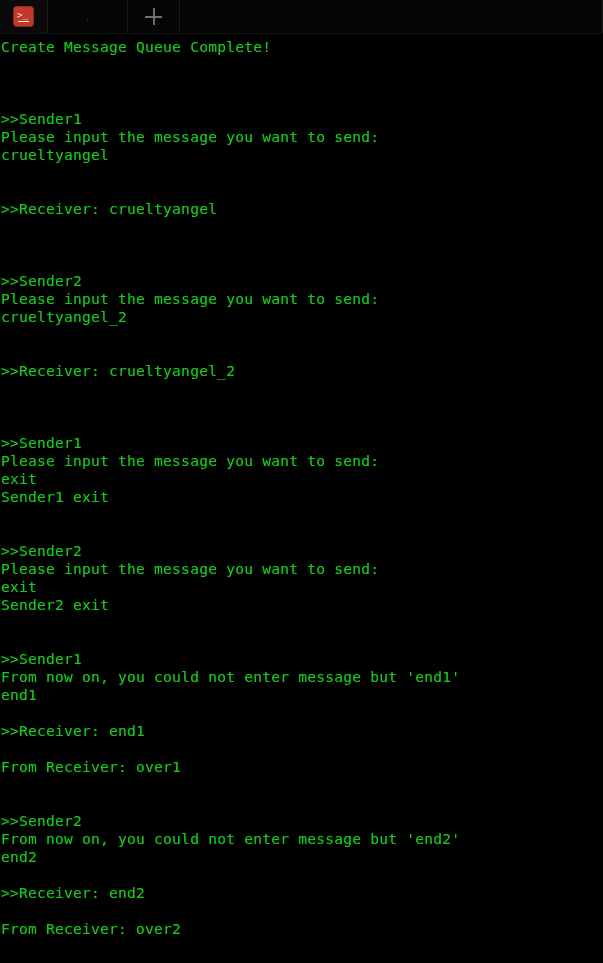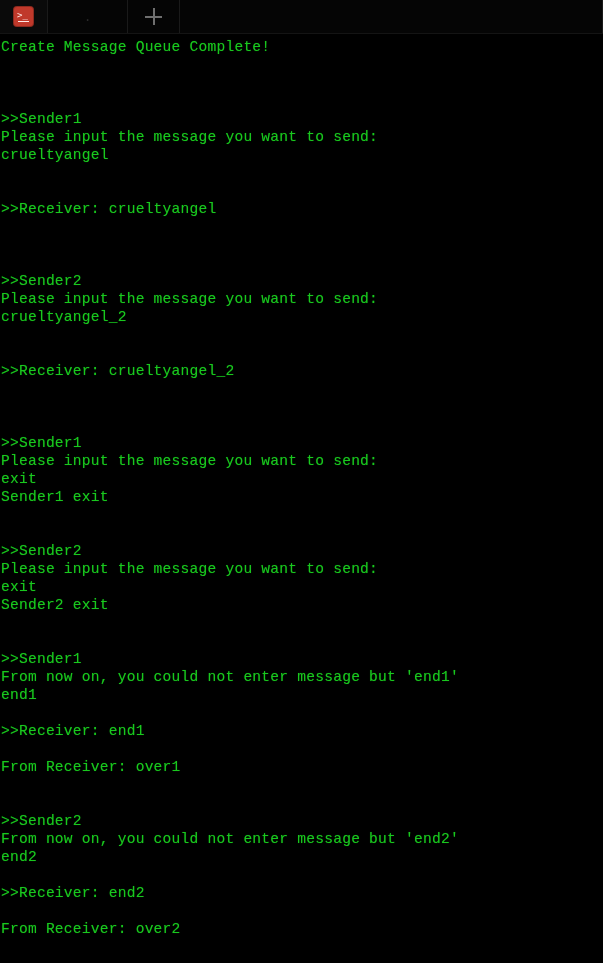--- a/index.html
+++ b/index.html
@@ -122,21 +122,20 @@
     font-family: "DejaVu Sans Mono", "Liberation Mono", monospace;
     font-size: 14.6px;
     line-height: 18px;
     white-space: pre;
     letter-spacing: 0.22px;
     text-shadow: 0 0 1px rgba(25,200,30,0.45);
   }
   .term-line {
     min-height: 18px;
     white-space: pre;
-    font-family: Liberation Mono, monospace;
   }
 </style>
 </head>
 <body>
 
 <div id="tab-bar">
 
   <div class="tab" id="tab-0">
     <div class="term-icon">
       <span class="chev">&gt;_</span>

